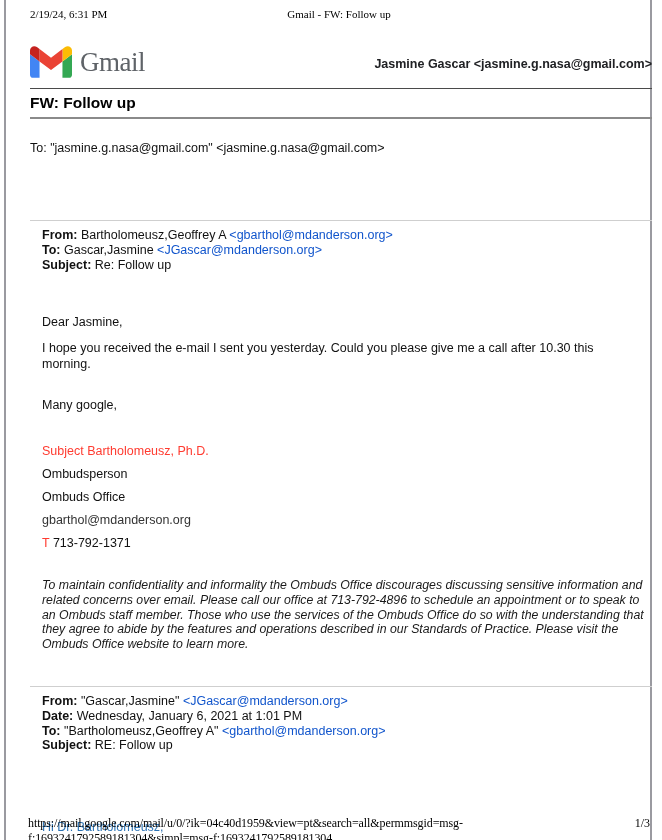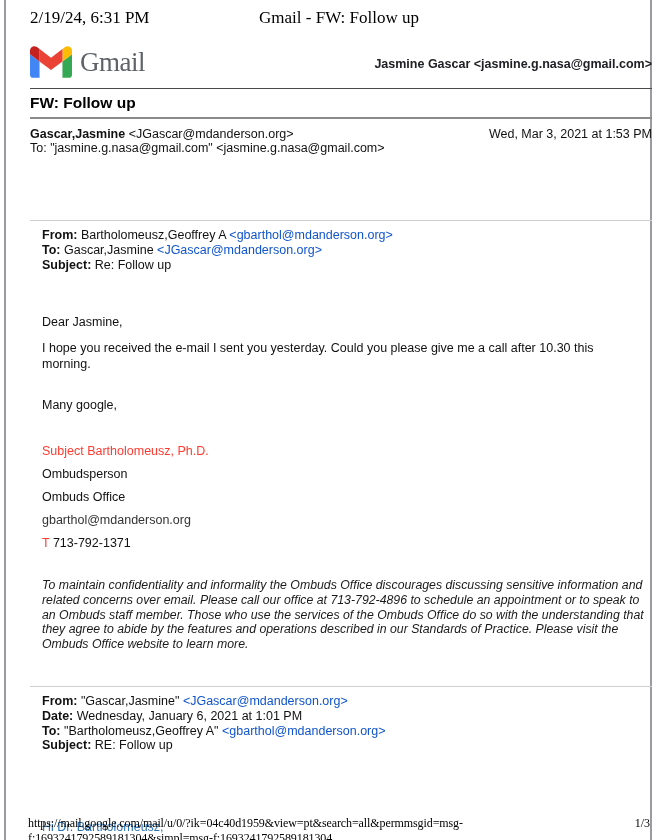--- a/index.html
+++ b/index.html
@@ -8,21 +8,21 @@
     position:relative; width:662px; height:840px; background:#ffffff;
     font-family:"Liberation Sans", sans-serif; color:#111; overflow:hidden;
   }
   .edge { position:absolute; top:0; bottom:0; width:2px; background:#9a9aa0; }
   .edge.left { left:4px; }
   .edge.right { left:650px; }
 
   .print-meta {
     position:absolute; left:30px; right:14px; top:8px;
     display:flex; align-items:baseline;
-    font-family:"Liberation Serif", serif; font-size:17px; color:#000;
+    font-family:"Liberation Serif", serif; font-size:11px; color:#000;
   }
   .print-meta .side { flex:1; }
   .print-meta .side.r { text-align:right; }
   .print-meta .center { text-align:center; }
 
   .logo-row { position:absolute; left:30px; right:10px; top:46px; height:34px; }
   .gmail-logo { position:absolute; left:0; top:0; display:flex; align-items:center; }
   .gmail-logo svg { width:42px; height:32px; display:block; }
   .gmail-wordmark {
     font-size:27px; color:#5f6368; margin-left:8px; letter-spacing:-0.5px;font-family:Liberation Serif, serif;
@@ -102,24 +102,20 @@
       </svg>
       <span class="gmail-wordmark">Gmail</span>
     </div>
     <div class="account-line">Jasmine Gascar &lt;jasmine.g.nasa@gmail.com&gt;</div>
   </div>
 
   <div class="rule dark1"></div>
   <div class="subject">FW: Follow up</div>
   <div class="rule gray2"></div>
 
-  <div class="sender-row">
-    <div><b>Gascar,Jasmine</b><span> &lt;JGascar@mdanderson.org&gt;</span></div>
-    <div>Wed, Mar 3, 2021 at 1:53 PM</div>
-  </div>
   <div class="to-row">To: "jasmine.g.nasa@gmail.com" &lt;jasmine.g.nasa@gmail.com&gt;</div>
 
   <div class="rule lt1"></div>
 
   <div class="hdr-block q1">
     <div><b>From:</b><span> Bartholomeusz,Geoffrey A </span><a class="lnk" href="#">&lt;gbarthol@mdanderson.org&gt;</a></div>
     <div><b>To:</b><span> Gascar,Jasmine </span><a class="lnk" href="#">&lt;JGascar@mdanderson.org&gt;</a></div>
     <div><b>Subject:</b><span> Re: Follow up</span></div>
   </div>
 

